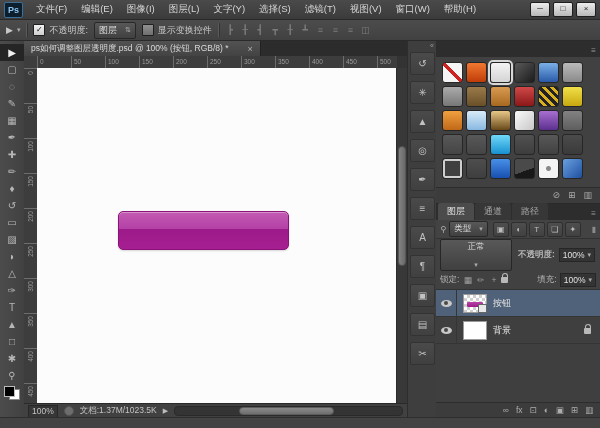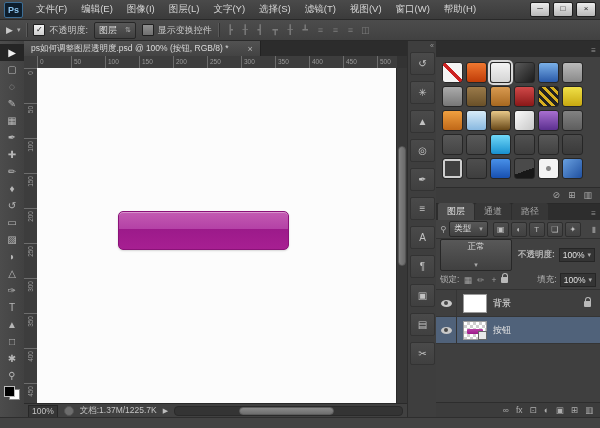--- a/index.html
+++ b/index.html
@@ -278,21 +278,21 @@
       </div>
     <div class="canvas">
       <div class="pink-button"></div>
     </div>
     <div class="v-scroll">
       <div class="v-thumb"></div>
     </div>
     <div class="statusbar">
       <span class="zoom-box">100%</span>
       <span class="status-dot"></span>
-      <span>文档:1.37M/1225.7K</span>
+      <span>文档:1.37M/1023.5K</span>
       <span class="mini-btn">▶</span>
       <span class="h-scroll">
         <span class="h-thumb"></span>
       </span>
     </div>
   </div>
 
   <div class="dock">
     <span class="dock-collapse">«</span>
     <span style="display:flex;flex-direction:column;align-items:center;">
@@ -394,34 +394,34 @@
           <span class="lock-glyph">+</span>
           <span class="lock-ic"></span>
         </span>
       <span class="dim-label" style="margin-left:auto;">填充:</span>
       <span class="value-box">
         <span>100%</span>
         <span class="caret">▾</span>
       </span>
     </div>
     <div class="layers-list">
+        <div class="layer-row selected">
+          <div class="eye-col">
+            <span class="eye"></span>
+          </div>
+          <div class="thumb button"></div>
+          <span class="layer-name">按钮</span>
+        </div>
         <div class="layer-row">
           <div class="eye-col">
             <span class="eye"></span>
           </div>
           <div class="thumb white"></div>
           <span class="layer-name">背景</span>
           <span class="row-lock"><span class="lock-ic"></span></span>
-        </div>
-        <div class="layer-row selected">
-          <div class="eye-col">
-            <span class="eye"></span>
-          </div>
-          <div class="thumb button"></div>
-          <span class="layer-name">按钮</span>
         </div>
       </div>
     <div class="layers-footer">
         <span>∞</span>
         <span>fx</span>
         <span>⊡</span>
         <span>◐</span>
         <span>▣</span>
         <span>⊞</span>
         <span>▥</span>

